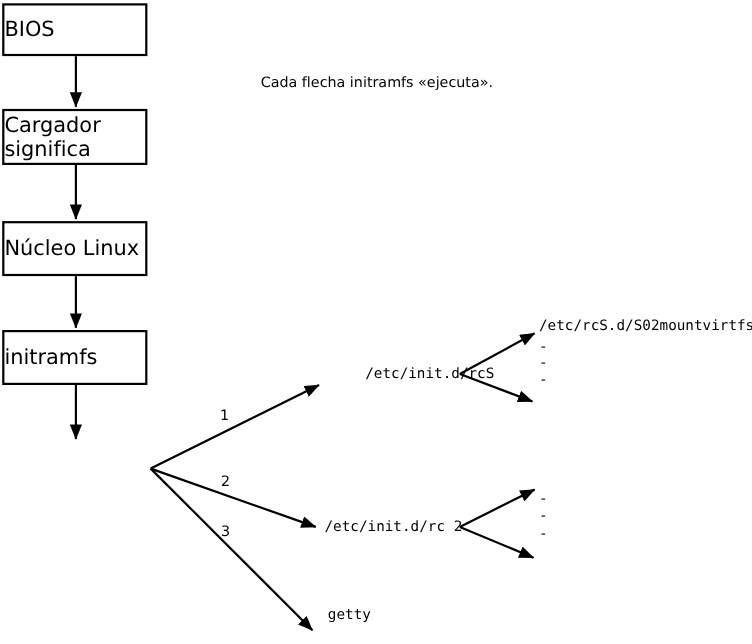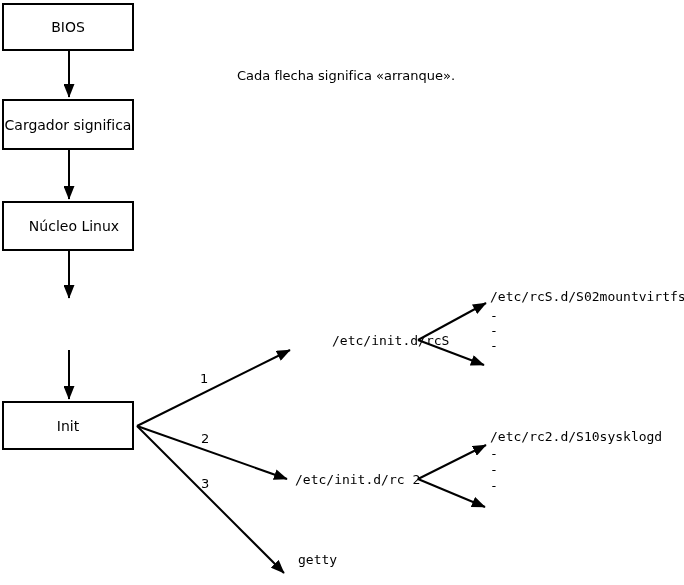--- a/index.html
+++ b/index.html
@@ -19,27 +19,27 @@
   }
   .wires{
     position:absolute;left:0;top:0;width:684px;height:585px;
     color:var(--line);
   }
   .wires line{stroke:currentColor;stroke-width:2;}
   .box{
     position:absolute;
     border:2px solid var(--line);
     background:var(--bg);
-    display:flex;align-items:center;justify-content:center;
-    font-size:14px;
+    display:flex;align-items:center;justify-content:flex-start;
+    font-size:19px;
     box-sizing:border-box;
   }
   .box-bios      {left:2px;  top:3px;   width:132px;height:48px;}
   .box-bootloader{left:2px;  top:99px;  width:132px;height:51px;}
-  .box-kernel    {left:2px;  top:201px; width:132px;height:50px;padding-left:12px;}
+  .box-kernel    {left:2px;  top:201px; width:132px;height:50px;}
   .box-initramfs {left:2px;  top:300px; width:132px;height:50px;}
   .box-init      {left:2px;  top:401px; width:132px;height:49px;}
   .t{
     position:absolute;
     font-size:13px;
     line-height:15px;
     white-space:pre;
   }
   .mono{font-family:"DejaVu Sans Mono", monospace;}
   .note   {left:237px;top:68px;}
@@ -86,37 +86,36 @@
 
   <div class="box box-bios">
     <span>BIOS</span>
   </div>
   <div class="box box-bootloader">
     <span>Cargador significa</span>
   </div>
   <div class="box box-kernel">
     <span>Núcleo Linux</span>
   </div>
-  <div class="box box-init">
-    <span>Init</span>
+  <div class="box box-initramfs">
+    <span>initramfs</span>
   </div>
 
-  <span class="t note">Cada flecha significa «arranque».</span>
+  <span class="t note">Cada flecha initramfs «ejecuta».</span>
 
   <span class="t num1">1</span>
   <span class="t num2">2</span>
   <span class="t num3">3</span>
 
   <span class="t mono rcs">/etc/init.d/rcS</span>
   <span class="t mono rc2">/etc/init.d/rc 2</span>
   <span class="t mono getty">getty</span>
 
   <span class="t mono s02">/etc/rcS.d/S02mountvirtfs</span>
   <span class="t mono d1a">-</span>
   <span class="t mono d1b">-</span>
   <span class="t mono d1c">-</span>
 
-  <span class="t mono s10">/etc/rc2.d/S10sysklogd</span>
   <span class="t mono d2a">-</span>
   <span class="t mono d2b">-</span>
   <span class="t mono d2c">-</span>
 
 </div>
 
 </body></html>

